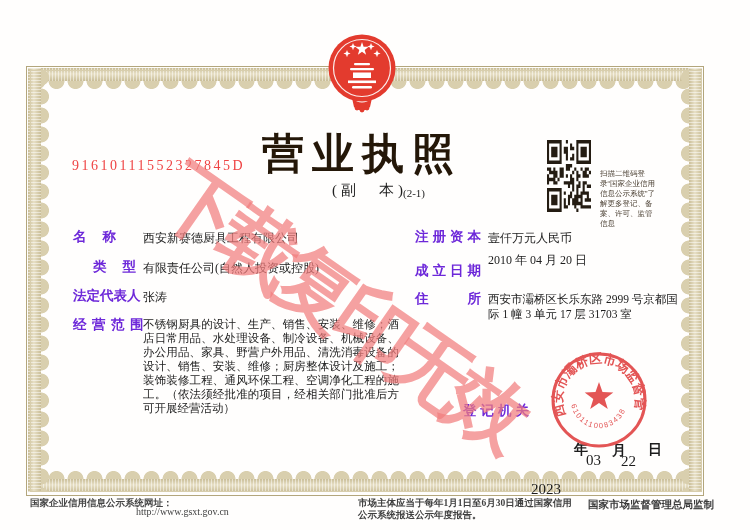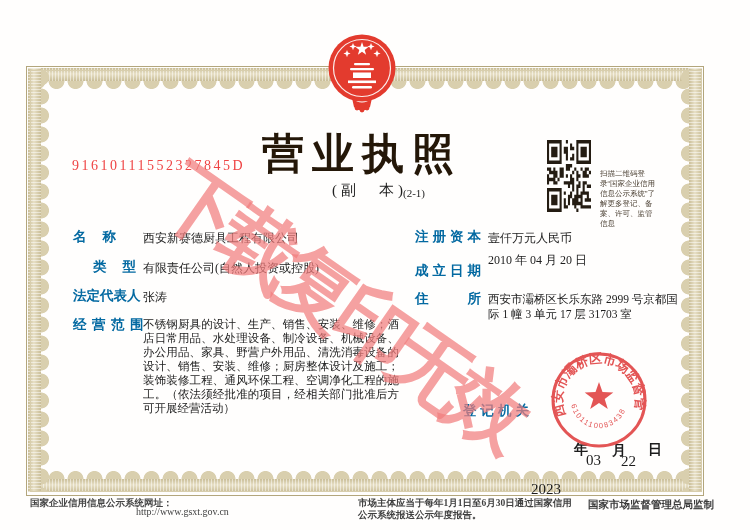--- a/index.html
+++ b/index.html
@@ -44,21 +44,21 @@
   
   .emblem{position:absolute;left:326px;top:32px;z-index:4;}
 
   
   .qr{position:absolute;left:547px;top:140px;width:44px;height:72px;}
   .qr-caption{position:absolute;left:600px;top:141px;width:58px;font-size:7.5px;line-height:10px;
       color:#473c2f;word-break:break-all;font-family:"Liberation Sans",sans-serif;margin-top:28px;}
 
   
   .flabel{position:absolute;font-family:"Liberation Sans",sans-serif;font-weight:bold;
-      font-size:13.5px;color:#0369a1;white-space:nowrap;text-align:right;}
+      font-size:13.5px;color:#6d28d9;white-space:nowrap;text-align:right;}
   .fvalue{position:absolute;font-size:12px;color:#1c1c1c;white-space:nowrap;}
   .ls-wide2{letter-spacing:16px;}      
   .ls-huge2{letter-spacing:39px;}      
   .ls-four{letter-spacing:5.5px;}      
   .ls-four-r{letter-spacing:4px;}      
   .wrapval{white-space:normal;line-height:14px;font-size:11.5px;text-align:justify;}
   .addrval{white-space:normal;line-height:15px;font-size:11.5px;}
 
   .lab-name{left:73px;top:228px;} .val-name{left:143px;top:230px;}
   .lab-type{left:73px;top:258px;margin-left:20px;} .val-type{left:143px;top:260px;}

